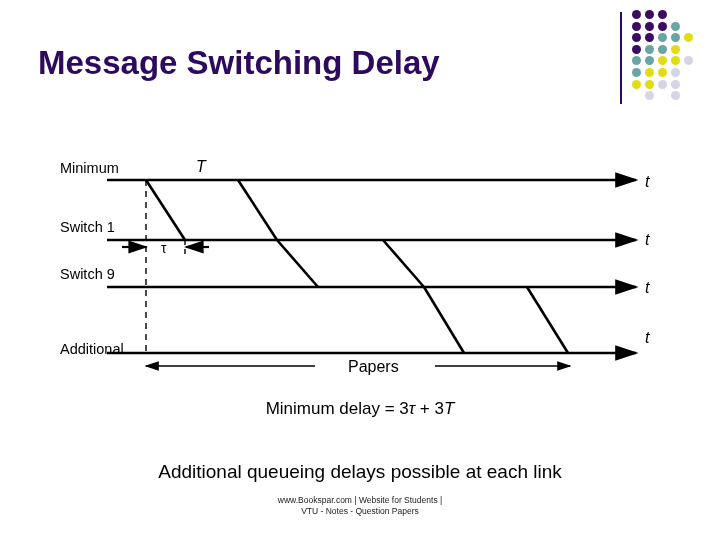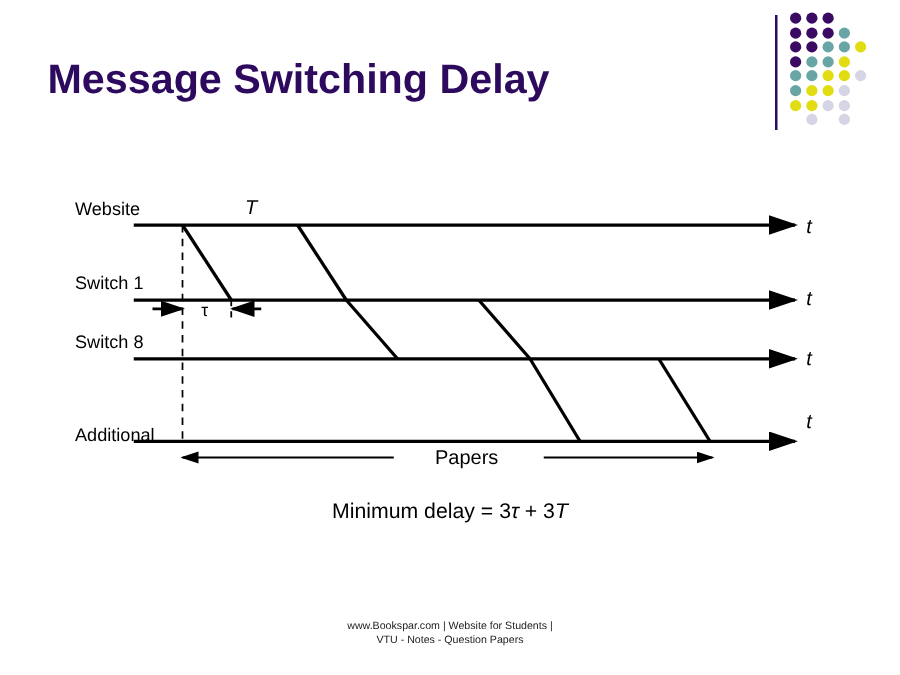--- a/index.html
+++ b/index.html
@@ -209,38 +209,39 @@
       <line x1="122" y1="107" x2="146" y2="107" stroke="#000" stroke-width="2.2" marker-end="url(#arrow-r)"></line>
       <line x1="209" y1="107" x2="186" y2="107" stroke="#000" stroke-width="2.2" marker-end="url(#arrow-l)"></line>
     </g>
 
     <g>
       <line x1="315" y1="226" x2="146" y2="226" stroke="#000" stroke-width="1.6" marker-end="url(#arrow-l)"></line>
       <line x1="435" y1="226" x2="570" y2="226" stroke="#000" stroke-width="1.6" marker-end="url(#arrow-r)"></line>
     </g>
   </svg>
 
-  <div class="diag-label" id="lbl-source">Website</div>
+  <div class="diag-label" id="lbl-source">Minimum</div>
   <div class="diag-label" id="lbl-switch1">Switch 1</div>
-  <div class="diag-label" id="lbl-switch2">Switch 8</div>
+  <div class="diag-label" id="lbl-switch2">Switch 9</div>
   <div class="diag-label" id="lbl-destination">Additional</div>
 
   <div class="diag-label-italic" id="lbl-T">T</div>
   <div class="diag-label" id="lbl-tau">τ</div>
 
   <div class="diag-label-italic" id="lbl-t1">t</div>
   <div class="diag-label-italic" id="lbl-t2">t</div>
   <div class="diag-label-italic" id="lbl-t3">t</div>
   <div class="diag-label-italic" id="lbl-t4">t</div>
 
   <div id="lbl-delay">Papers</div>
 
   <div id="formula">
     <span>Minimum delay = 3</span><span class="ital">τ</span><span> + 3</span><span class="ital">T</span>
   </div>
 
+  <div id="note">Additional queueing delays possible at each link</div>
 
   <div id="attribution">
     <div>www.Bookspar.com | Website for Students |</div>
     <div>VTU - Notes - Question Papers</div>
   </div>
 
 </div>
 
 </body></html>

